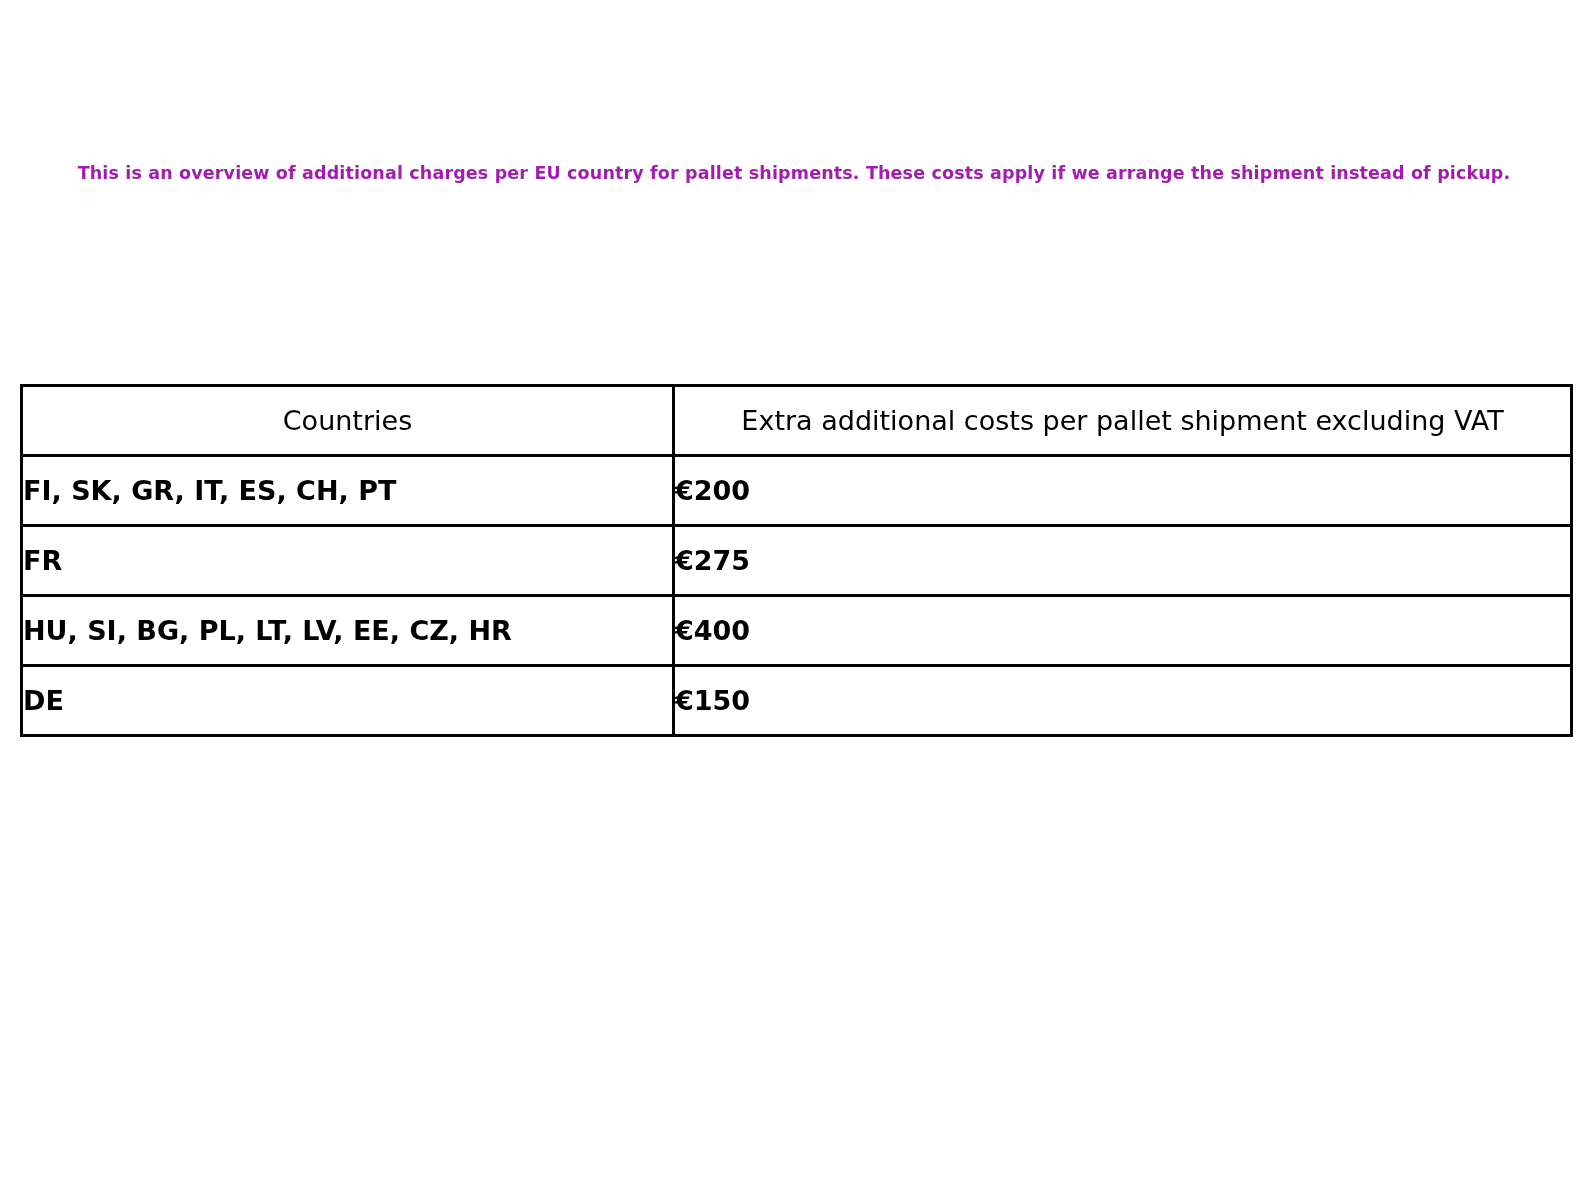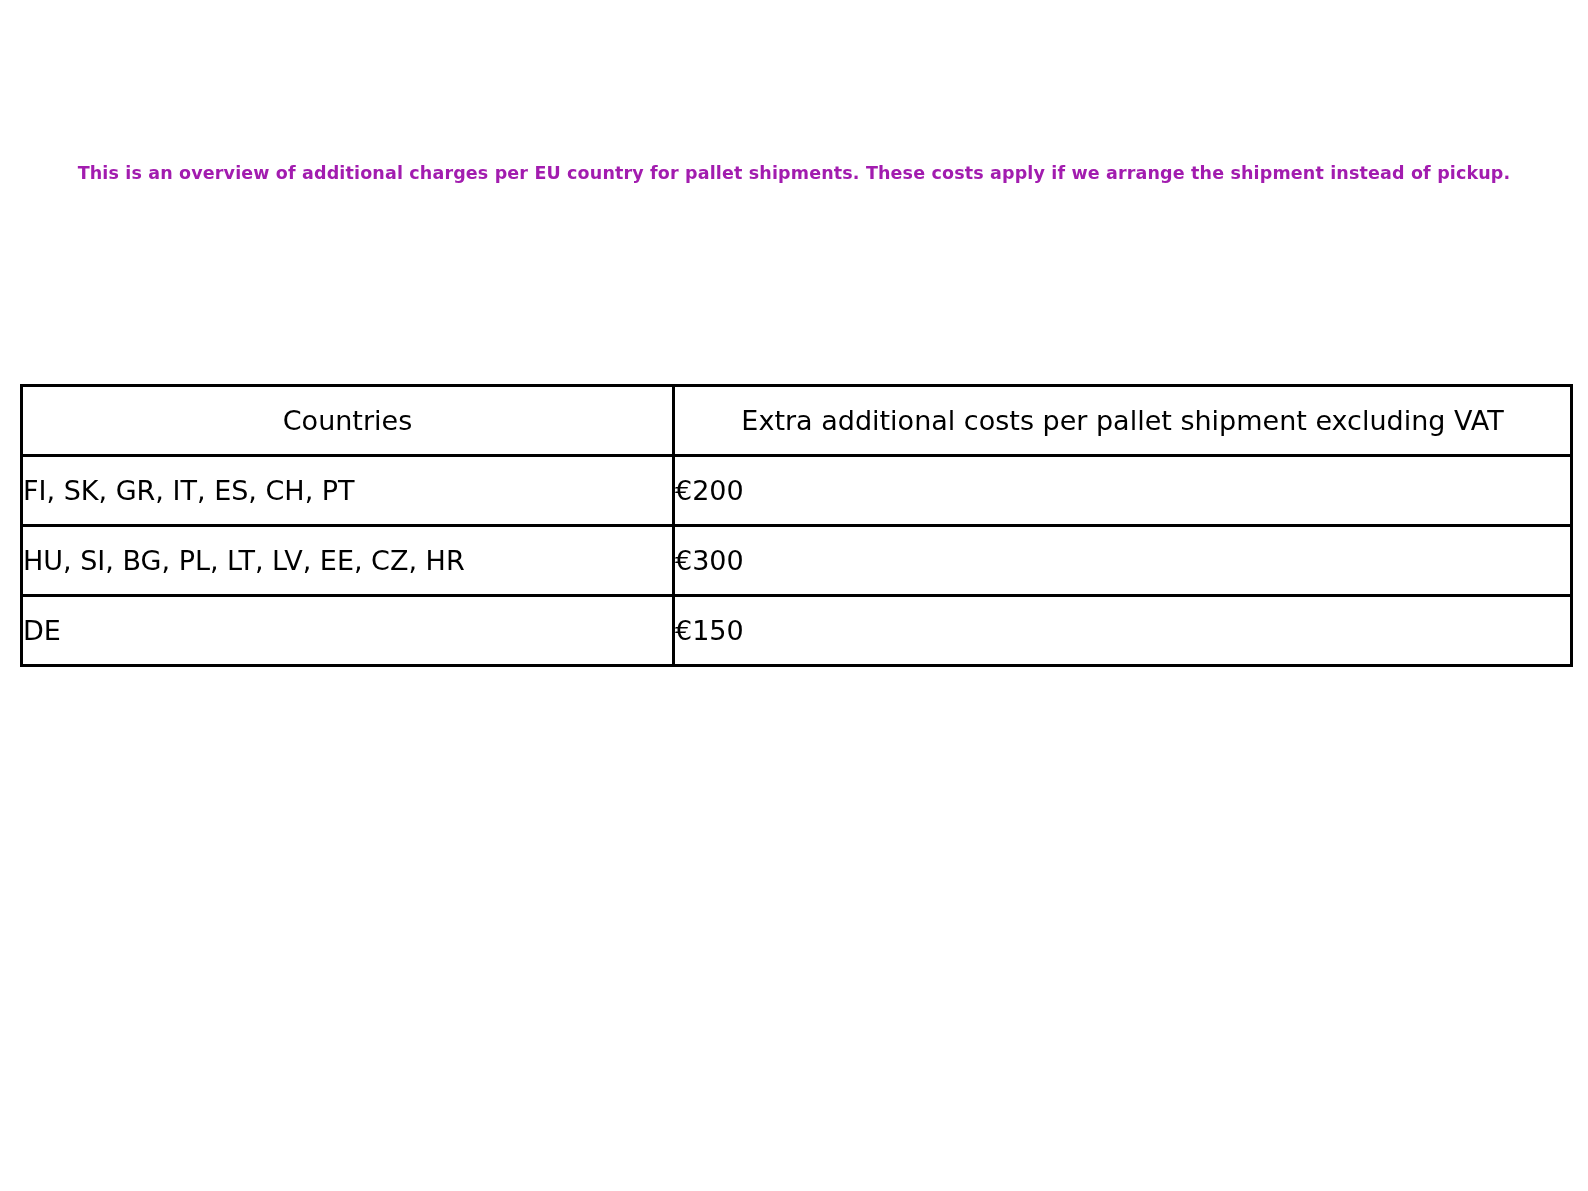--- a/index.html
+++ b/index.html
@@ -36,21 +36,21 @@
       background: #ffffff;
     }
     .col-countries { width: 652px; }
     .col-costs { width: 898px; }
     table.charges th,
     table.charges td {
       border: 3px solid #000000;
       height: 70px;
       box-sizing: border-box;
       font-size: 27px;
-      font-weight: 400;
+      font-weight: 700;
       color: #000000;
       padding: 0;
       vertical-align: middle;
       white-space: nowrap;
       overflow: hidden;
     }
     table.charges th {
       text-align: center;
       font-weight: 400;
     }
@@ -80,22 +80,26 @@
         <th>Countries</th>
         <th>Extra additional costs per pallet shipment excluding VAT</th>
       </tr>
     </thead>
     <tbody>
       <tr>
         <td class="countries-cell">FI, SK, GR, IT, ES, CH, PT</td>
         <td class="cost-cell">€200</td>
       </tr>
       <tr>
+        <td class="countries-cell">FR</td>
+        <td class="cost-cell">€275</td>
+      </tr>
+      <tr>
         <td class="countries-cell">HU, SI, BG, PL, LT, LV, EE, CZ, HR</td>
-        <td class="cost-cell">€300</td>
+        <td class="cost-cell">€400</td>
       </tr>
       <tr>
         <td class="countries-cell">DE</td>
         <td class="cost-cell">€150</td>
       </tr>
     </tbody>
   </table>
 
 </div>
 

